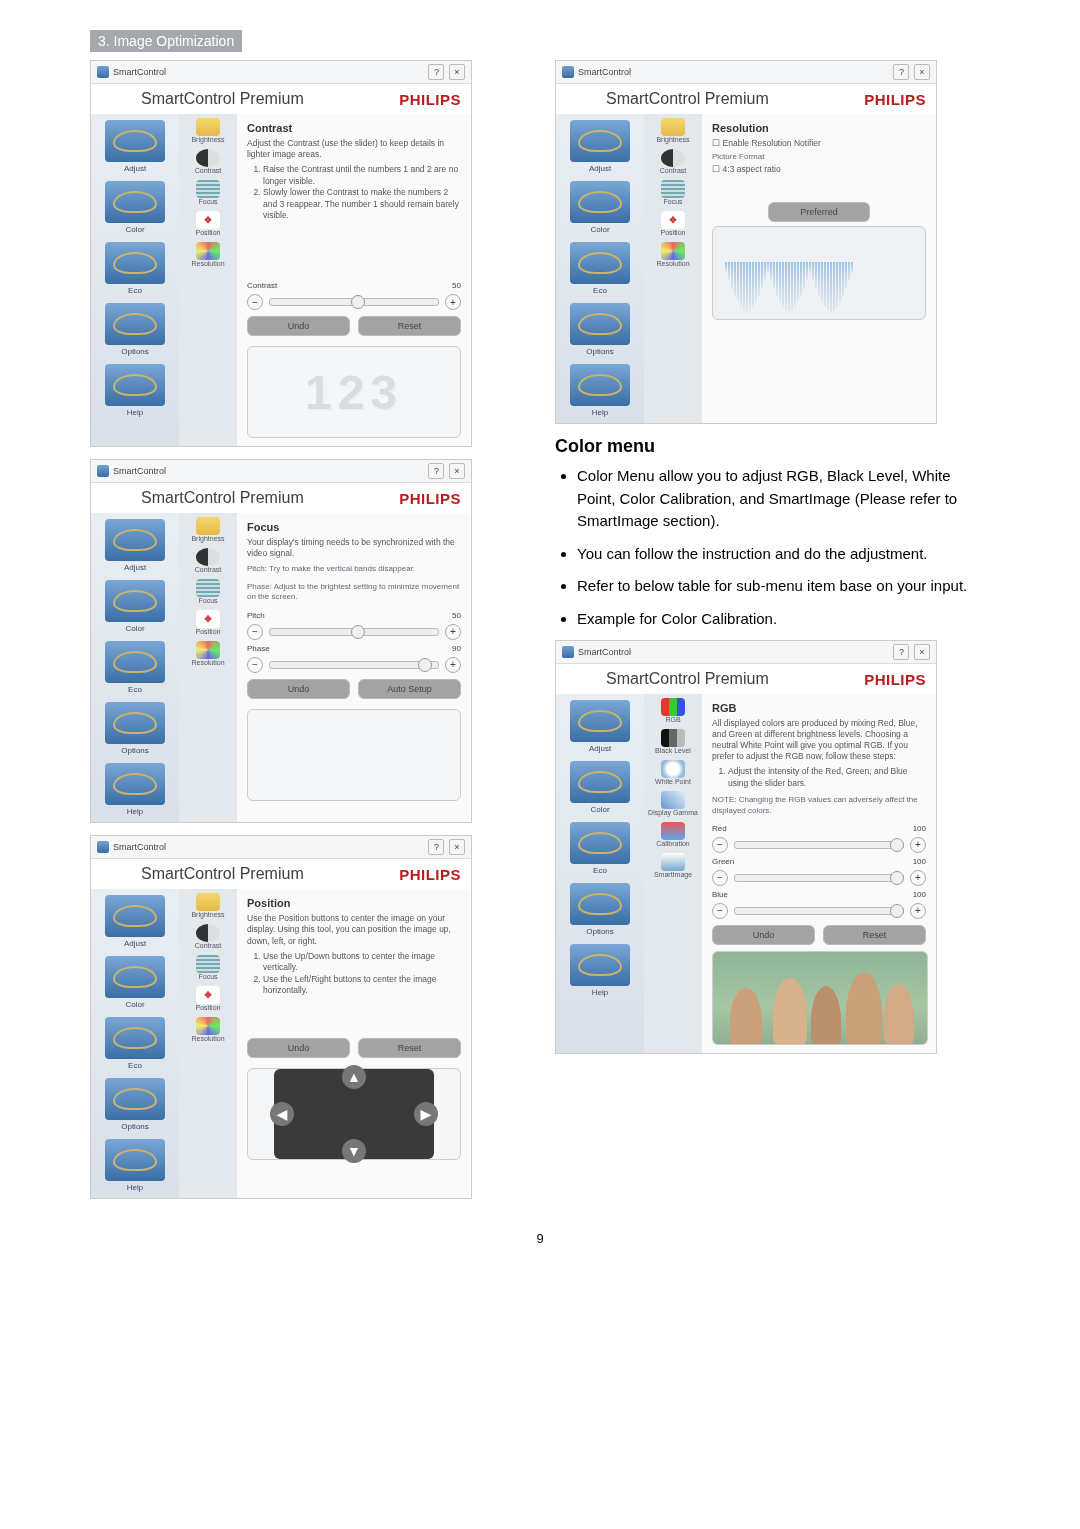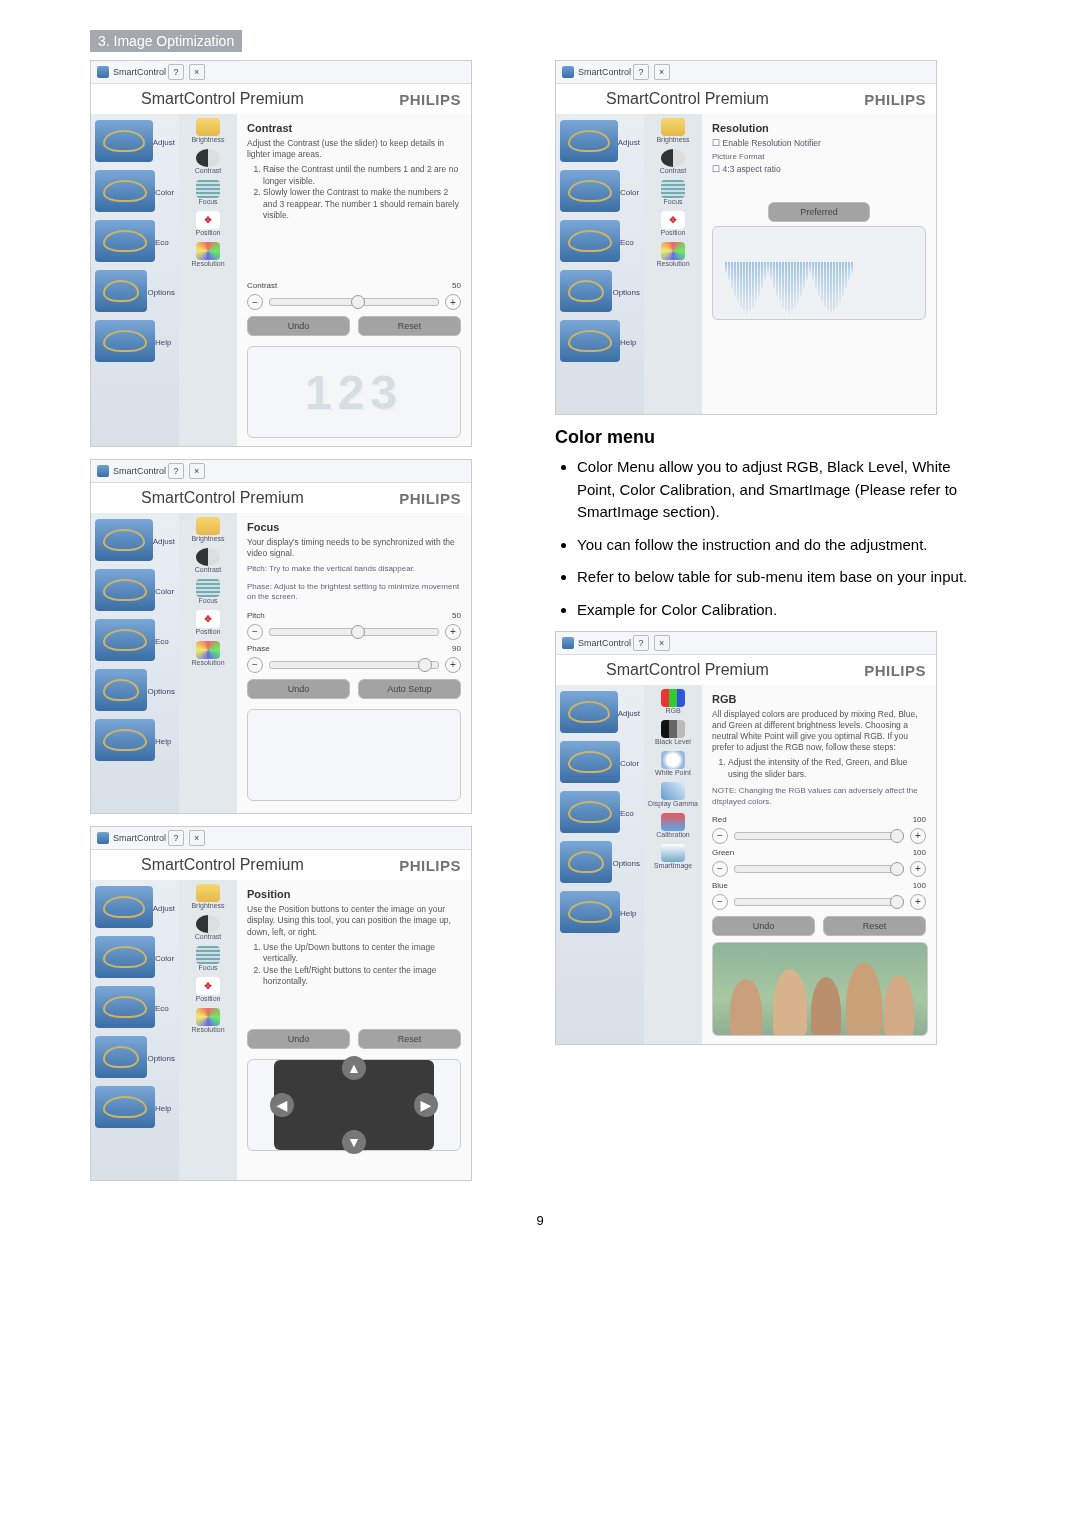--- a/index.html
+++ b/index.html
@@ -31,20 +31,21 @@
     border: 1px solid #ccc;
     background: #fff;
     margin-bottom: 12px;
     width: 380px;
     font-size: 9px;
     color: #444;
   }
   .titlebar {
     display: flex;
     align-items: center;
+    justify-content: space-between;
     padding: 3px 6px;
     border-bottom: 1px solid #ddd;
     background: #f5f6f7;
   }
   .titlebar .app-icon {
     width: 12px; height: 12px;
     display:inline-block;
     background: linear-gradient(#6fa0cf,#3a6ea5);
     border-radius: 2px;
     margin-right: 4px;
@@ -54,34 +55,34 @@
   .titlebar .win-buttons span {
     display:inline-block; width:14px; height:14px; text-align:center;
     border:1px solid #bbb; margin-left:2px; font-size:9px; line-height:14px;
     border-radius:2px;
   }
   .brandbar {
     display:flex; justify-content:space-between; align-items:center;
     padding: 6px 10px;
   }
   .smartcontrol-label { color:#404040; font-size:16px;margin-left:40px; }
-  .philips-label { color:#737373; font-weight:bold; font-size:15px; letter-spacing:0.5px;}
+  .philips-label { color:#b91c1c; font-weight:bold; font-size:15px; letter-spacing:0.5px;}
   .body-split {
     display:flex;
     background:#fafafa;
     min-height: 300px;
   }
   .sidebar {
     width: 80px;
     background: linear-gradient(#e9eef3,#d8e0e8);
     padding: 4px;
     display:flex; flex-direction:column; gap:4px;
   }
   .sidebar-item {
-    display:flex; flex-direction:row; align-items:center;
+    display:flex; flex-direction:column; align-items:center;
     padding: 2px 0;
   }
   .sidebar .thumb {
     width: 60px; height: 42px;
     background: linear-gradient(#7aa7d6,#3a6ea5);
     border-radius: 4px;
     position:relative;
   }
   .sidebar .thumb .wave {
     position:absolute; inset:10px 8px 10px 8px;

